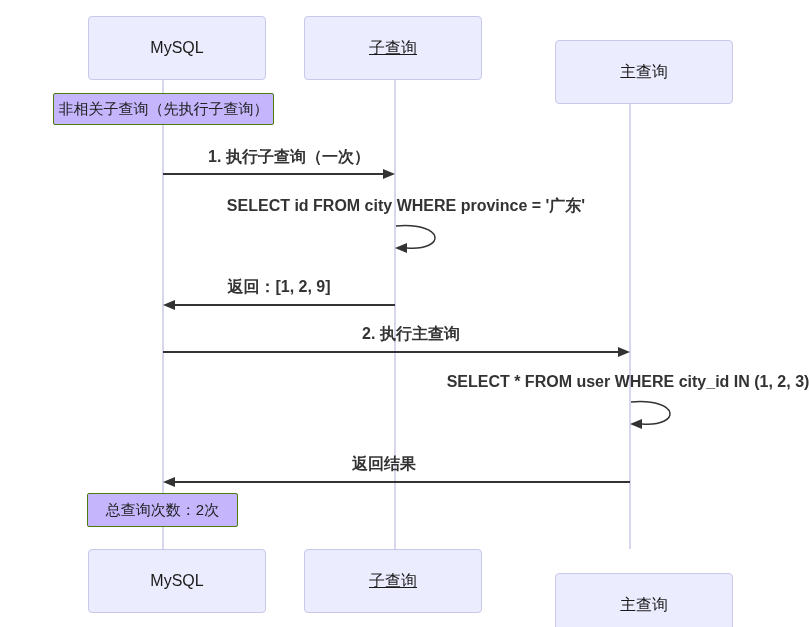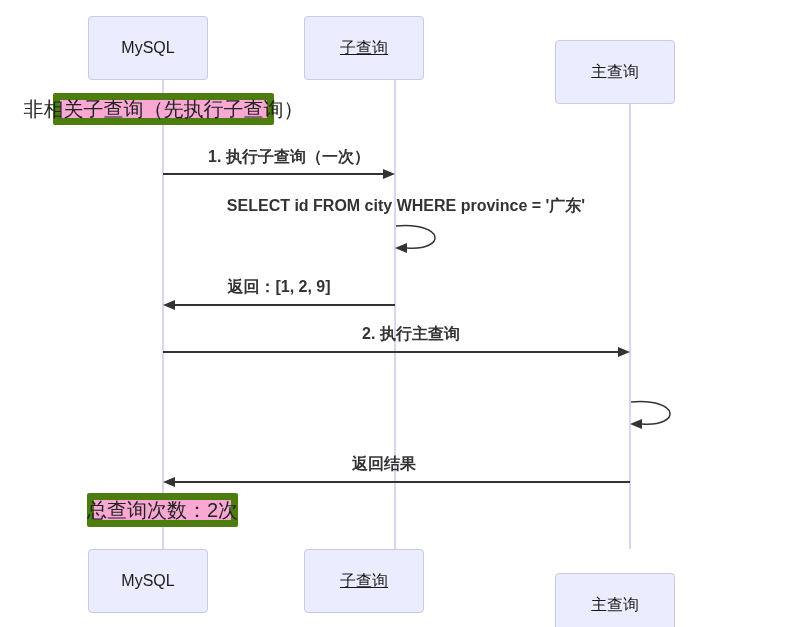--- a/index.html
+++ b/index.html
@@ -11,47 +11,47 @@
     font-family: "Liberation Sans", "DejaVu Sans", sans-serif;
     overflow: hidden;
   }
   .connectors {
     position: absolute;
     left: 0; top: 0;
     width: 809px; height: 627px;
   }
   .actor {
     position: absolute;
-    width: 120px;
+    width: 178px;
     height: 64px;
     background: #ECECFF;
     border: 1px solid #C8C8E8;
     border-radius: 4px;
     box-sizing: border-box;
     display: flex;
     align-items: center;
     justify-content: center;
     font-size: 16px;
     color: #1a1a1a;
   }
   .actor.a1 { left: 88px; }
   .actor.a2 { left: 304px; text-decoration: underline; }
   .actor.a3 { left: 555px; margin-top: 24px; }
   .actor.top { top: 16px; }
   .actor.bottom { top: 549px; }
   .note {
     position: absolute;
-    background: #f9a8d4;
-    border: 7px solid #4d7c0f;
+    background: #c4b5fd;
+    border: 1px solid #4d7c0f;
     border-radius: 2px;
     box-sizing: border-box;
     display: flex;
     align-items: center;
     justify-content: center;
-    font-size: 20px;
+    font-size: 15px;
     color: #222222;
     white-space: nowrap;
   }
   .note.n1 { left: 53px; top: 93px; width: 221px; height: 32px; }
   .note.n2 { left: 87px; top: 493px; width: 151px; height: 34px; }
   .msg {
     position: absolute;
     transform: translateX(-50%);
     font-size: 16px;
     font-weight: 700;
@@ -132,15 +132,16 @@
     <span>非相关子查询（先执行子查询）</span>
   </div>
   <div class="note n2">
     <span>总查询次数：2次</span>
   </div>
 
   <div class="msg m1">1. 执行子查询（一次）</div>
   <div class="msg m2">SELECT id FROM city WHERE province = '广东'</div>
   <div class="msg m3">返回：[1, 2, 9]</div>
   <div class="msg m4">2. 执行主查询</div>
+  <div class="msg m5">SELECT * FROM user WHERE city_id IN (1, 2, 3)</div>
   <div class="msg m6">返回结果</div>
 
 </div>
 
 </body></html>

